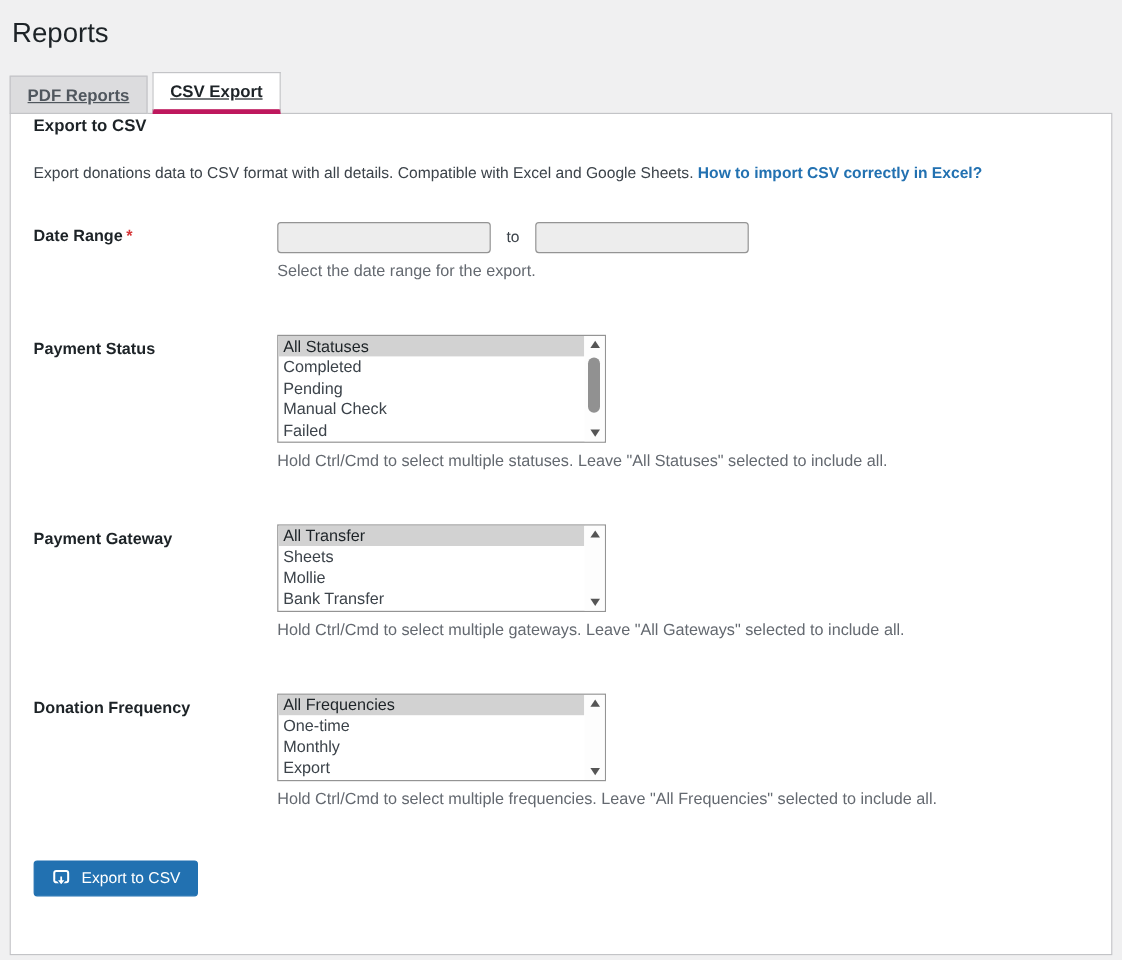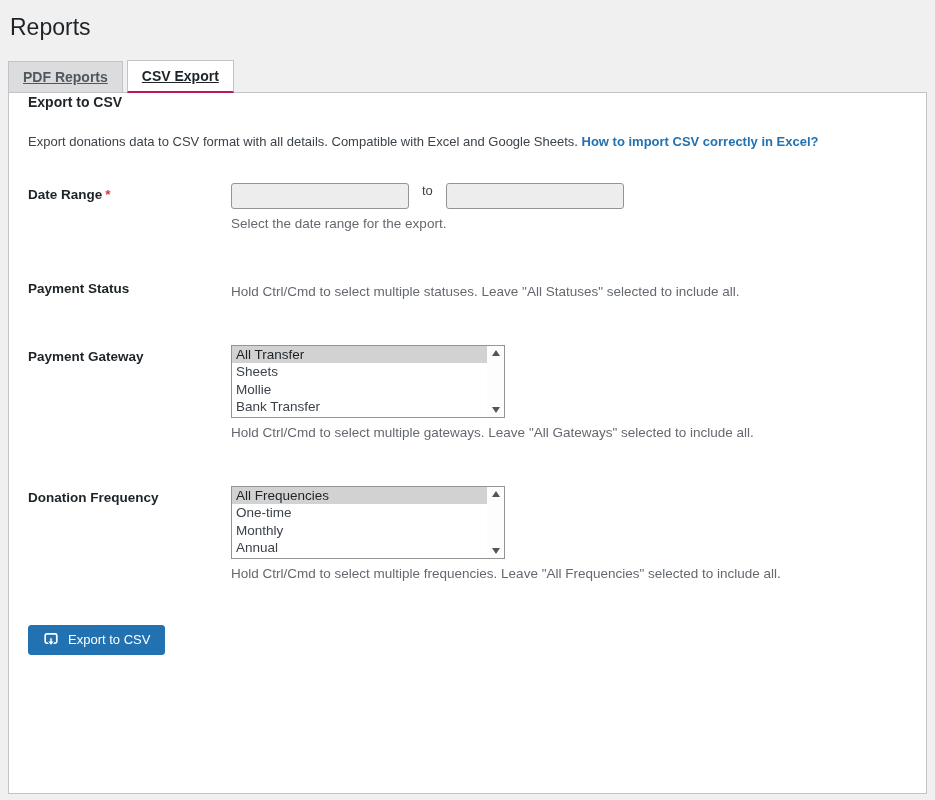--- a/index.html
+++ b/index.html
@@ -34,21 +34,21 @@
     font-weight: 600;
     border: 1px solid #c3c4c7;
     background: #dcdcde;
     color: #50575e;
     cursor: pointer;
     white-space: nowrap;
     text-decoration: underline;
   }
   .tab.active {
     background: #fff;
-    border-bottom: 2px solid #be185d;
+    border-bottom: 4px solid #be185d;
     color: #1d2327;
   }
   .panel {
     margin: 0 8px;
     background: #fff;
     border: 1px solid #c3c4c7;
     padding: 1px 20px 40px 19px;
     min-height: 702px;
     position: relative;
     z-index: 1;
@@ -78,21 +78,21 @@
   .field-row.compact { margin-bottom: 44px; }
   .field-label {
     width: 203px;
     flex-shrink: 0;
     padding-top: 4px;
     font-size: 13.5px;
     font-weight: 700;
     color: #1d2327;
   }
   .required { color: #d63638; font-weight: 700; padding-left: 3px; }
-  .date-inputs { display: flex; }
+  .date-inputs { display: flex; align-items: center; }
   .date-input {
     width: 178px;
     height: 26px;
     background: #ededed;
     border: 1px solid #949494;
     border-radius: 3px;
     outline: none;
     padding: 0 6px;
     font-family: "Liberation Sans", sans-serif;
     font-size: 13px;
@@ -198,20 +198,34 @@
         <span class="to-sep">to</span>
         <input type="text" class="date-input" value="" style="">
       </div>
       <div class="help-text">Select the date range for the export.</div>
     </div>
   </div>
 
   <div class="field-row">
     <div class="field-label">Payment Status</div>
     <div class="field-content">
+      <div class="listbox tall">
+        <div class="options">
+          <div class="option selected">All Statuses</div>
+          <div class="option">Completed</div>
+          <div class="option">Pending</div>
+          <div class="option">Manual Check</div>
+          <div class="option">Failed</div>
+        </div>
+        <div class="scrollbar">
+          <div class="sb-arrow-up"></div>
+          <div class="sb-thumb"></div>
+          <div class="sb-arrow-down"></div>
+        </div>
+      </div>
       <div class="help-text">Hold Ctrl/Cmd to select multiple statuses. Leave "All Statuses" selected to include all.</div>
     </div>
   </div>
 
   <div class="field-row">
     <div class="field-label">Payment Gateway</div>
     <div class="field-content">
       <div class="listbox short">
         <div class="options">
           <div class="option selected">All Transfer</div>
@@ -229,21 +243,21 @@
   </div>
 
   <div class="field-row compact">
     <div class="field-label">Donation Frequency</div>
     <div class="field-content">
       <div class="listbox short">
         <div class="options">
           <div class="option selected">All Frequencies</div>
           <div class="option">One-time</div>
           <div class="option">Monthly</div>
-          <div class="option">Annual</div>
+          <div class="option">Export</div>
         </div>
         <div class="scrollbar">
           <div class="sb-arrow-up"></div>
           <div class="sb-arrow-down"></div>
         </div>
       </div>
       <div class="help-text">Hold Ctrl/Cmd to select multiple frequencies. Leave "All Frequencies" selected to include all.</div>
     </div>
   </div>
 

